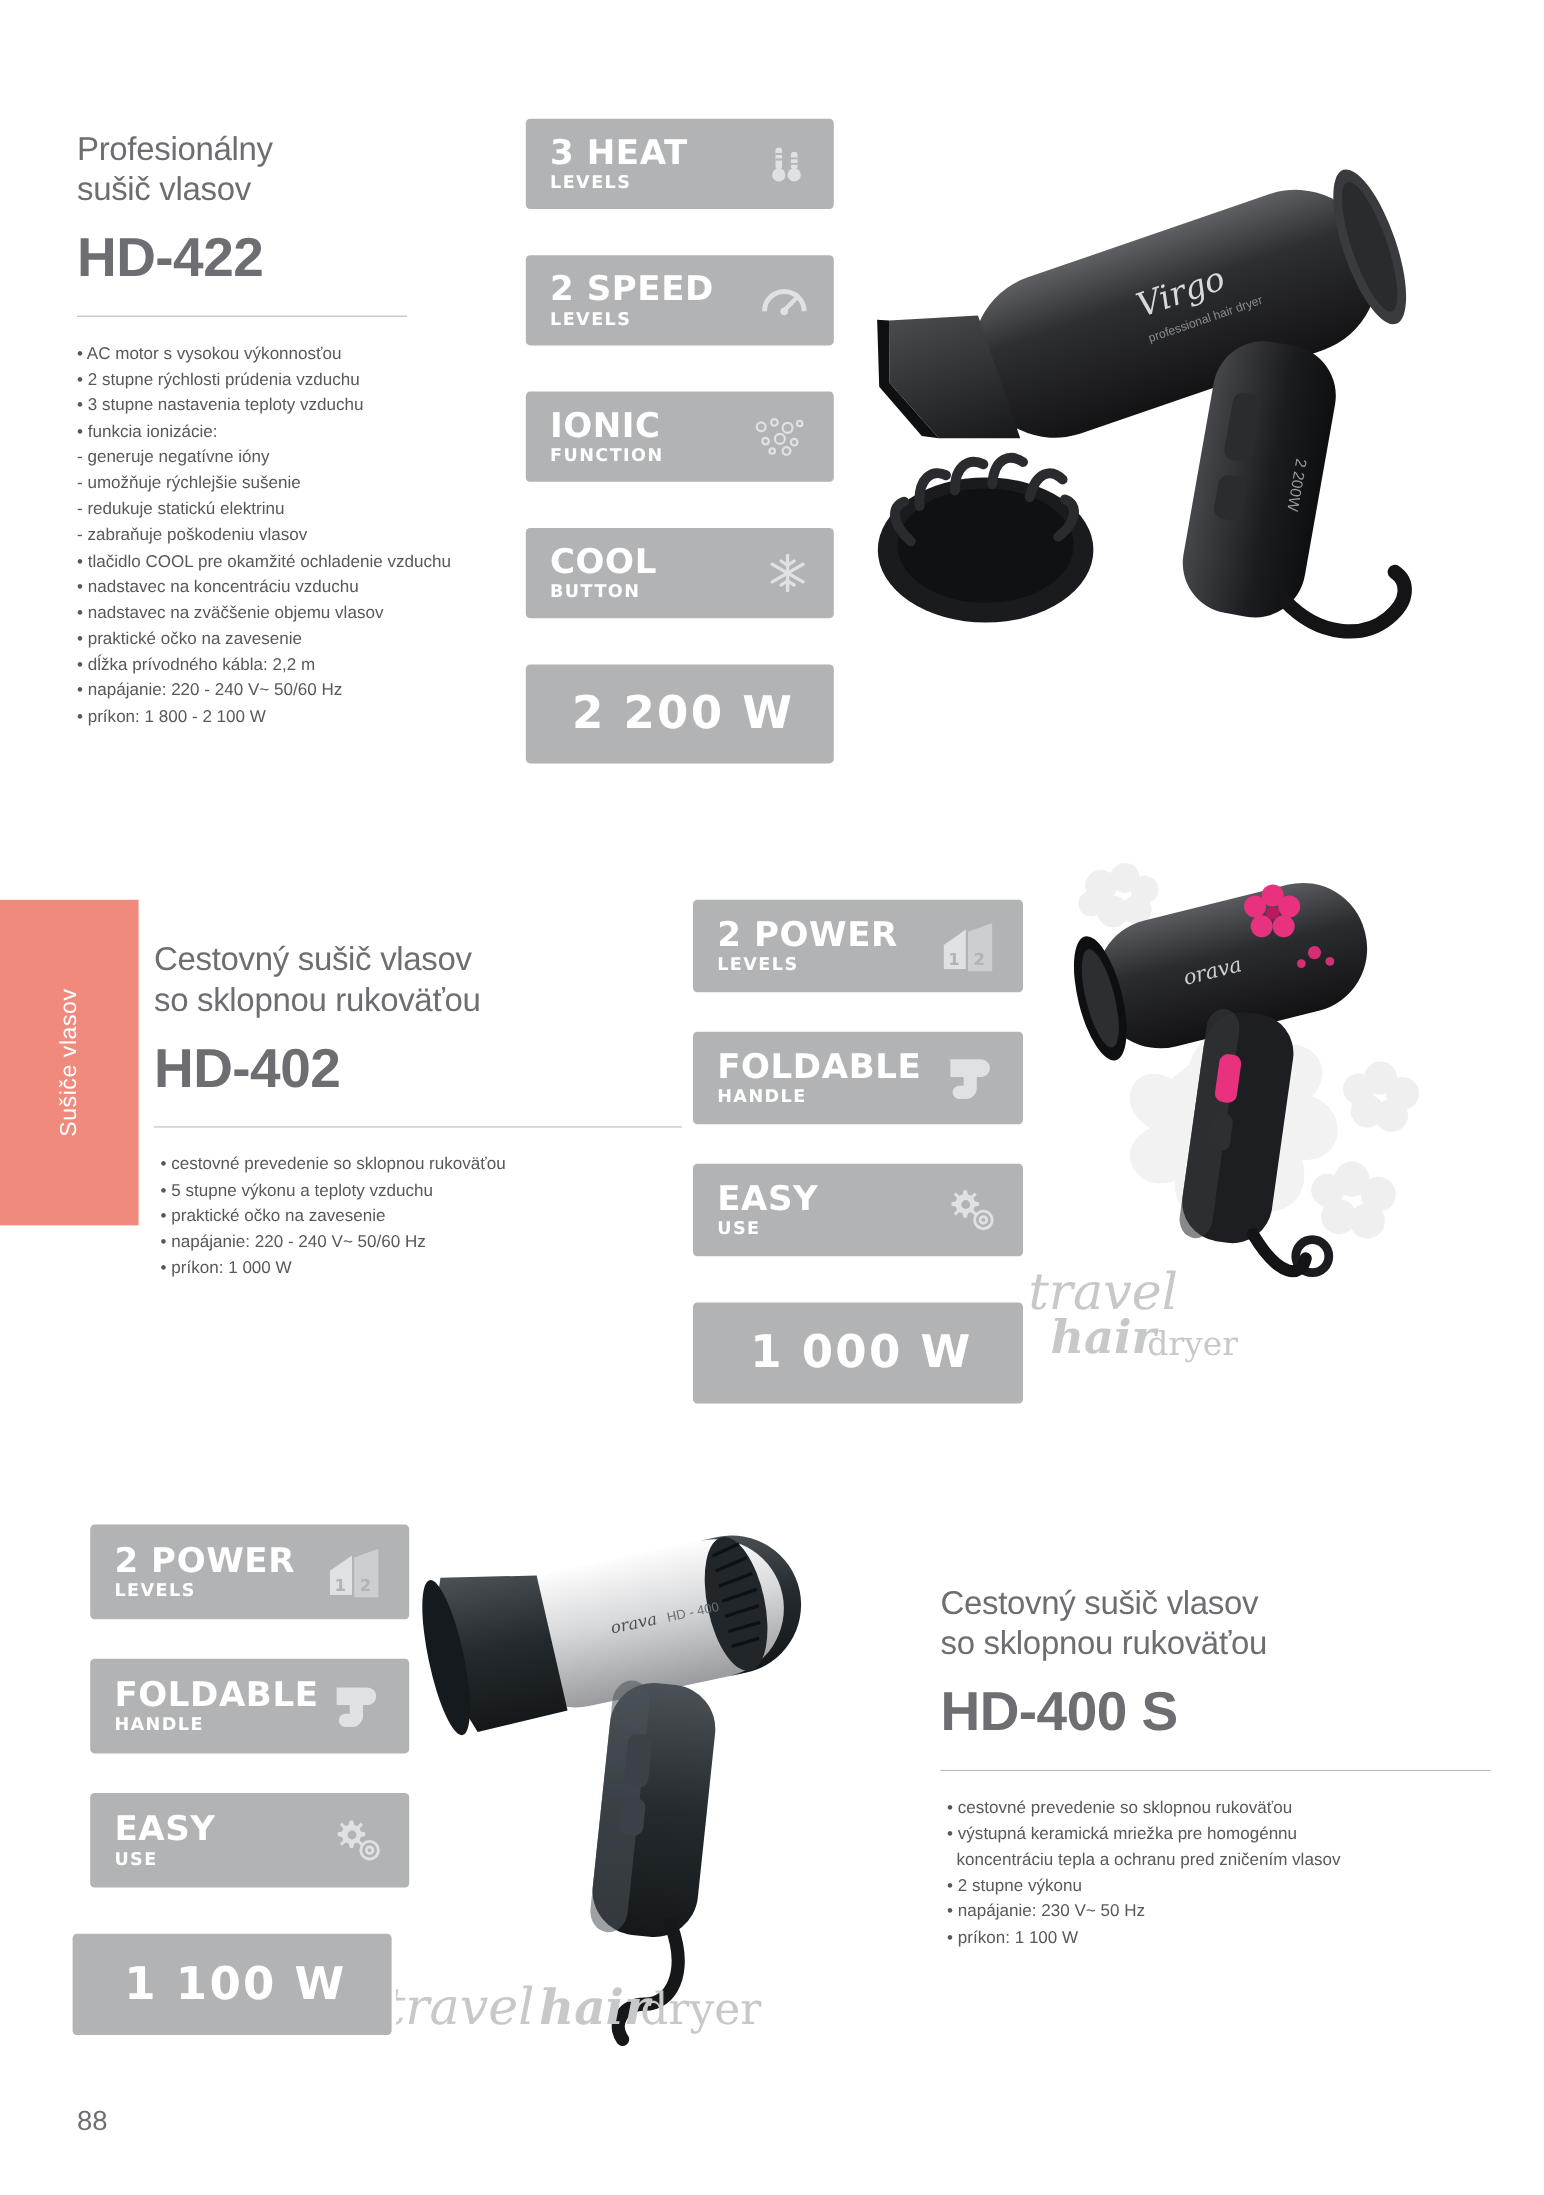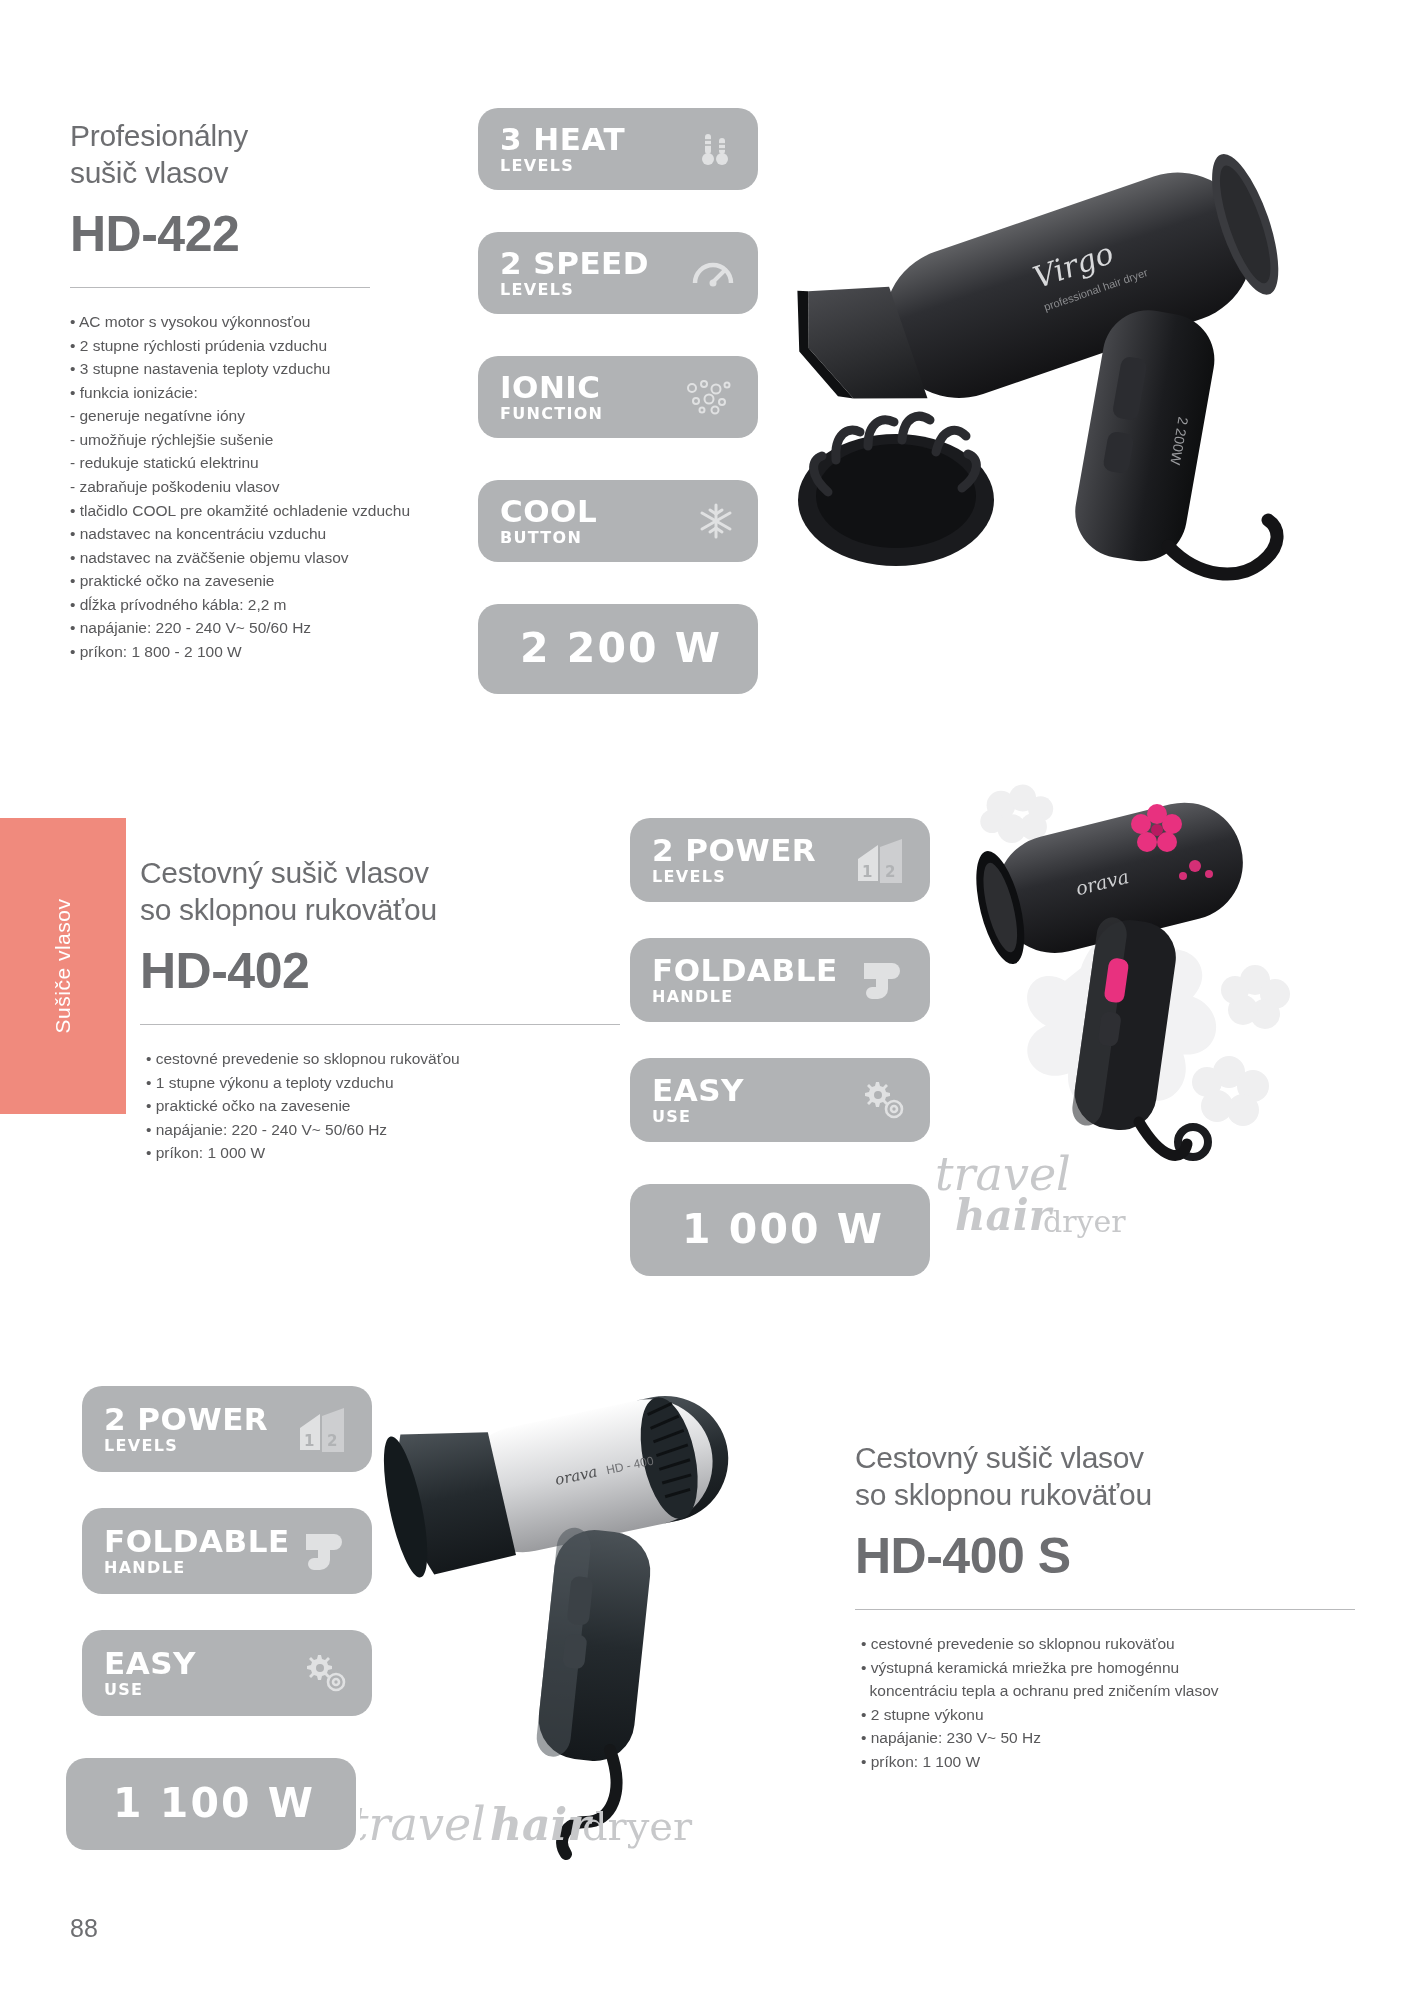--- a/index.html
+++ b/index.html
@@ -57,21 +57,21 @@
     font-size:15.5px;
     line-height:1.52;
     color:#58585a;
   }
   .bullets div { white-space:nowrap; }
 
   
   .badge {
     position:relative;
     background:#b1b3b5;
-    border-radius:20px;
+    border-radius:4px;
     color:#ffffff;
     display:flex;
     align-items:center;
     justify-content:space-between;
     padding:0 22px;
   }
   .badge .txt { text-align:left; }
   .badge .big {
     font-family:"DejaVu Sans", sans-serif;
     font-weight:bold;
@@ -290,21 +290,21 @@
     </svg>
   </div>
 
   <div style="position:absolute; left:140px; top:855px; width:480px;">
     <div class="title-line">Cestovný sušič vlasov</div>
     <div class="title-line">so sklopnou rukoväťou</div>
     <div class="model">HD-402</div>
     <hr class="rule">
     <div class="bullets" style="padding-left:6px;">
       <div>• cestovné prevedenie so sklopnou rukoväťou</div>
-      <div>• 1 stupne výkonu a teploty vzduchu</div>
+      <div>• 5 stupne výkonu a teploty vzduchu</div>
       <div>• praktické očko na zavesenie</div>
       <div>• napájanie: 220 - 240 V~ 50/60 Hz</div>
       <div>• príkon: 1 000 W</div>
     </div>
   </div>
 
   <div class="badge" style="left:630px; top:818px; width:300px; height:84px; position:absolute;">
     <div class="txt">
       <div class="big">2 POWER</div>
       <div class="small">LEVELS</div>

